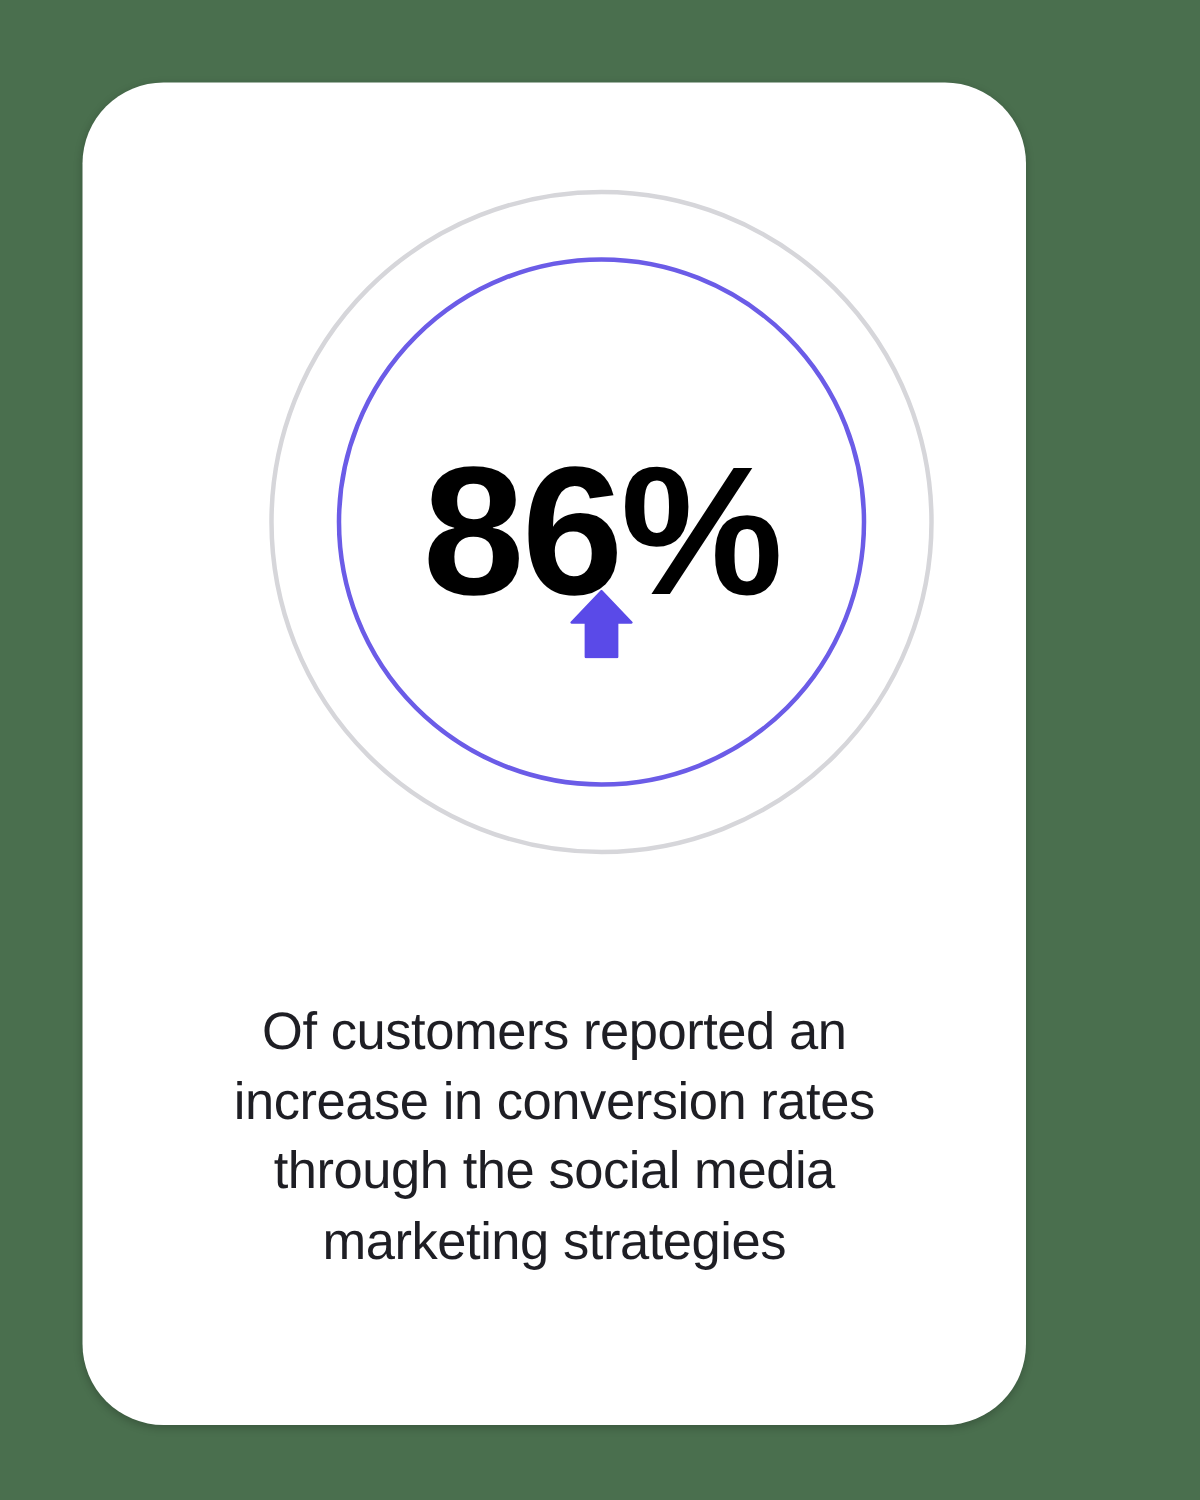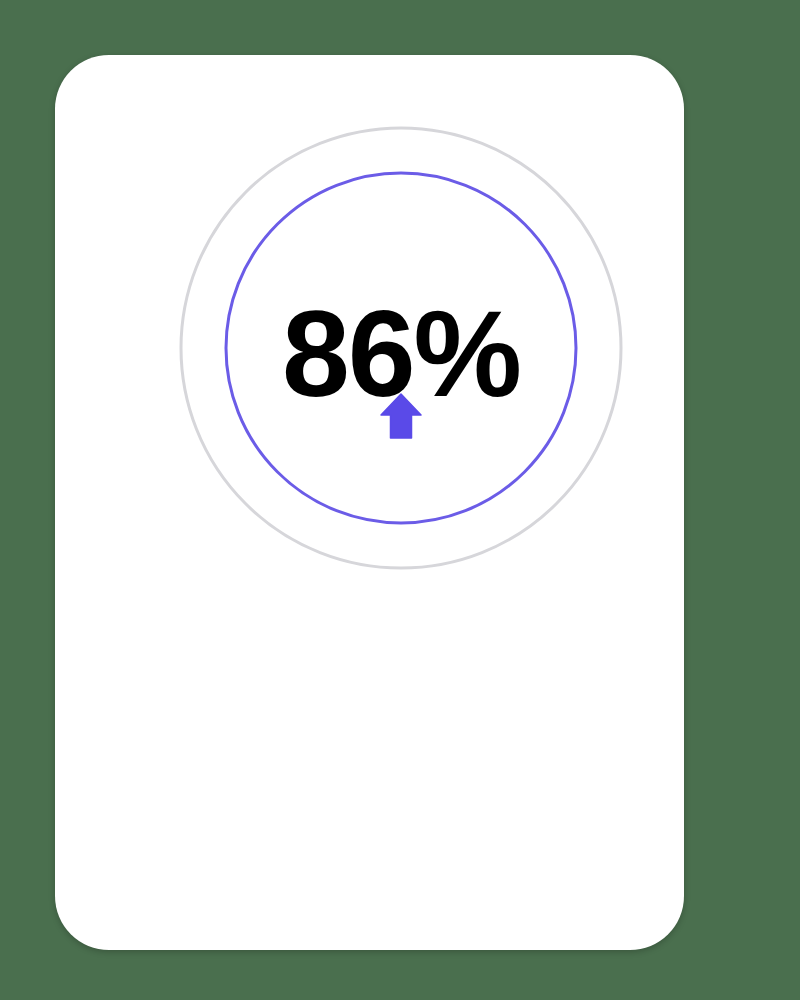--- a/index.html
+++ b/index.html
@@ -108,15 +108,16 @@
 
       <div class="percent-value">86%</div>
 
       <div class="trend-arrow">
         <svg width="42" height="46" viewBox="0 0 42 46">
           <path d="M21 1 L41 22 L31.5 22 L31.5 45 L10.5 45 L10.5 22 L1 22 Z" fill="#5a4ae8" stroke="#5a4ae8" stroke-width="1.5" stroke-linejoin="round"></path>
         </svg>
       </div>
     </div>
 
+    <p class="caption">Of customers reported an increase in conversion rates through the social media marketing strategies</p>
 
   </div>
 </div>
 
 </body></html>

